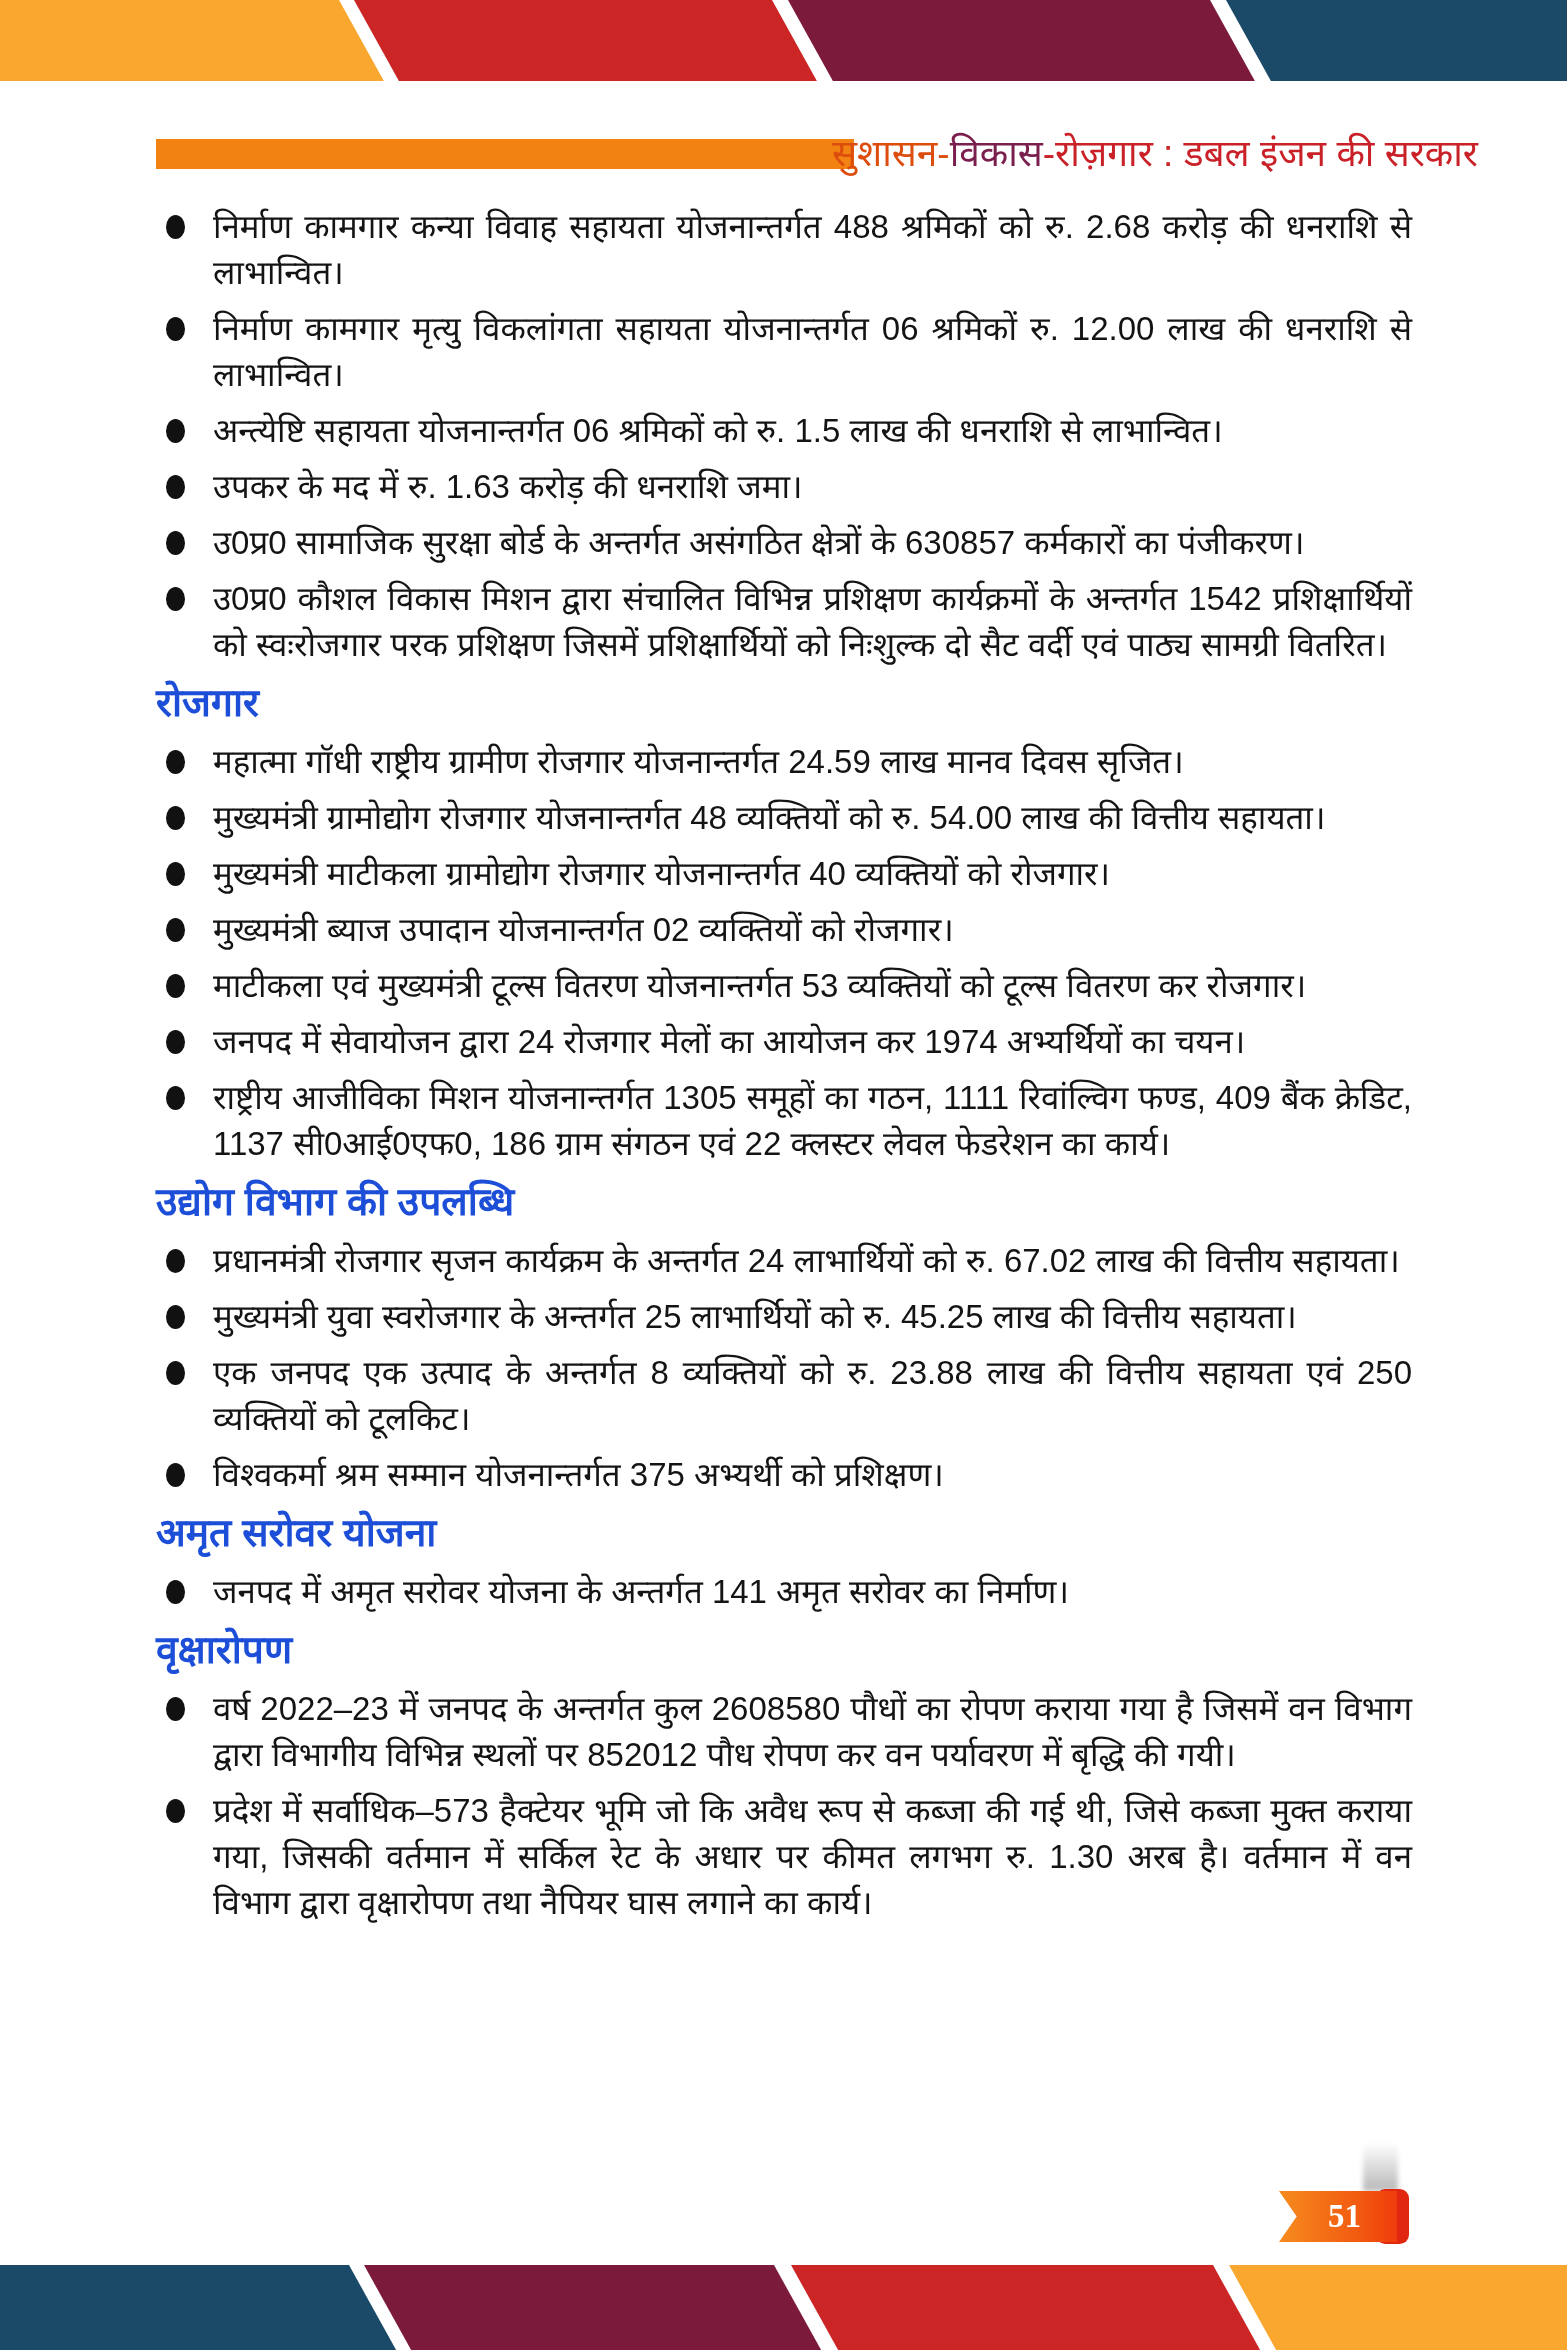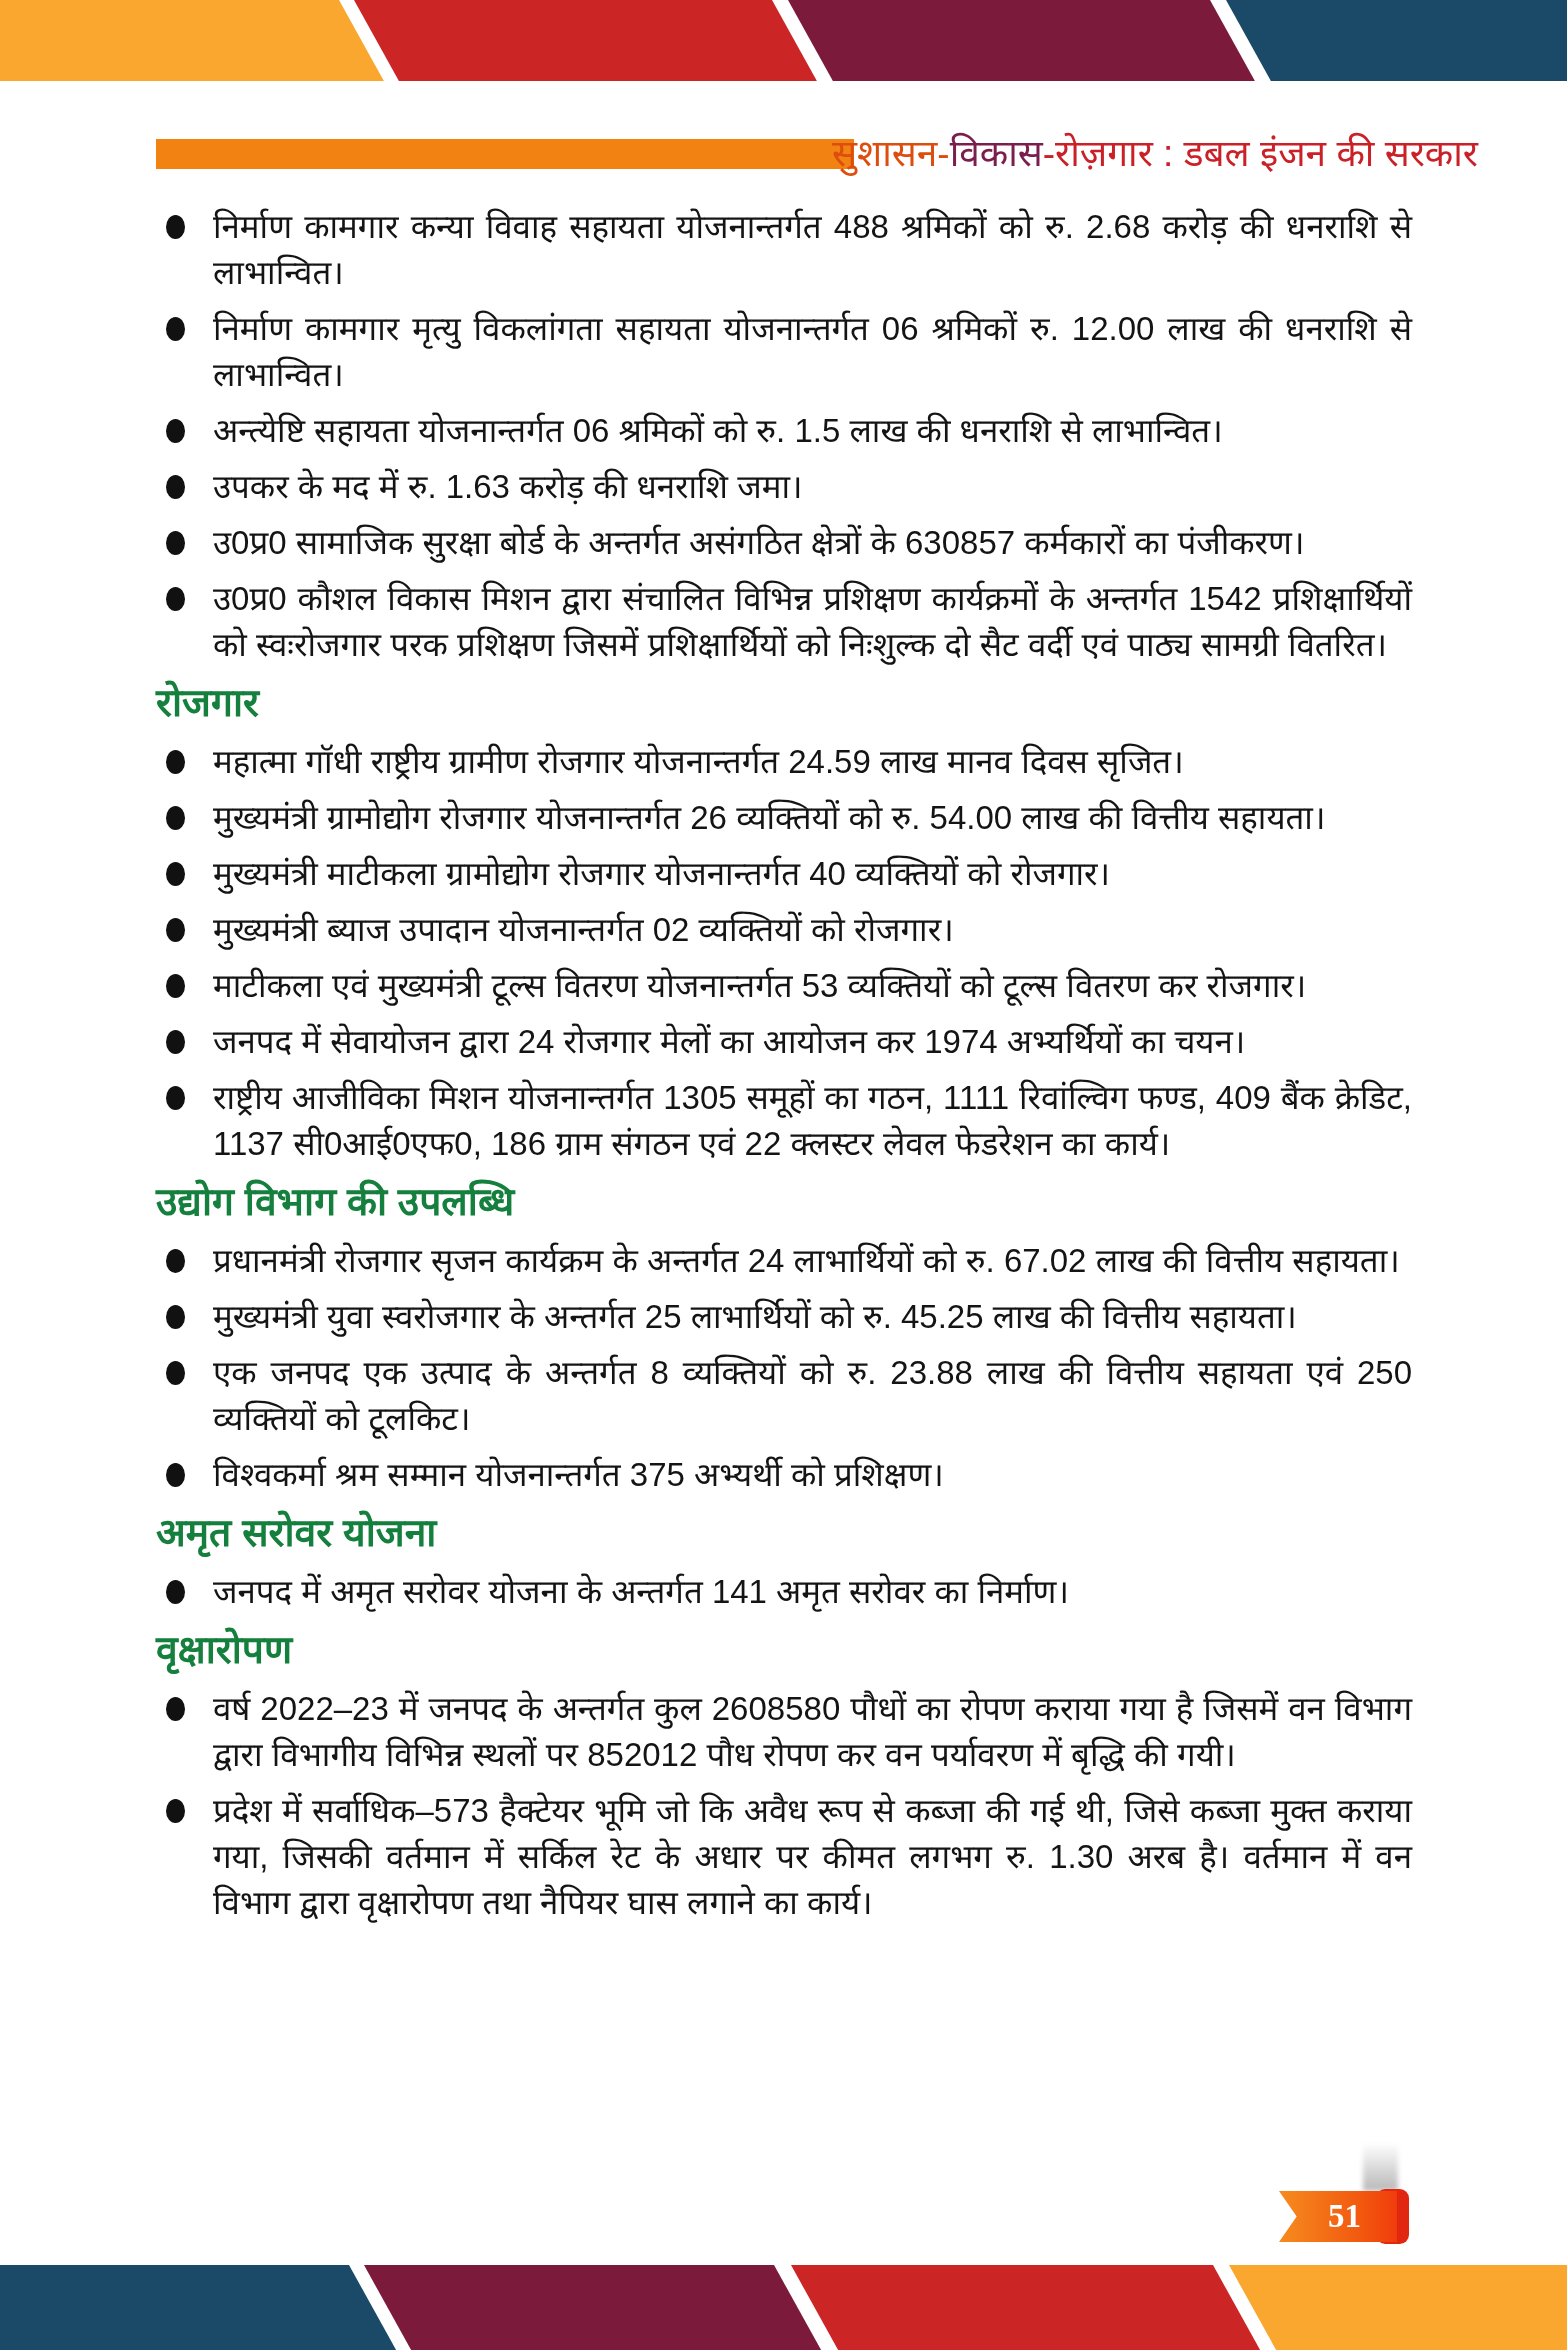--- a/index.html
+++ b/index.html
@@ -37,21 +37,21 @@
   ul.bullets li{
     display:flex;align-items:flex-start;margin:0 0 10px 0;
     font-size:33px;line-height:46px;
   }
   .dot{
     flex:0 0 auto;width:19px;height:24px;border-radius:50%;background:#111;
     margin:11px 0 0 5.5px;
   }
   .txt{display:block;flex:1 1 auto;margin-left:28.5px;text-align:justify;}
   h2.sec{
-    margin:7.3px 0 11px 0;font-size:39px;line-height:50px;font-weight:bold;color:#15803d;
+    margin:7.3px 0 11px 0;font-size:39px;line-height:50px;font-weight:bold;color:#1d4ed8;
   }
 
   
   .pageno-wrap{position:absolute;left:1279px;top:2191px;width:130px;height:53px;}
   .ribbon-curl{
     position:absolute;right:11px;top:-48px;width:35px;height:48px;
     background:linear-gradient(to top, rgba(0,0,0,0.28), rgba(0,0,0,0));
     filter:blur(2.8px);
   }
   .ribbon-fold{
@@ -114,21 +114,21 @@
     </ul>
 
     <h2 class="sec">रोजगार</h2>
     <ul class="bullets">
       <li>
           <span class="dot"></span>
           <span class="txt">महात्मा गॉधी राष्ट्रीय ग्रामीण रोजगार योजनान्तर्गत 24.59 लाख मानव दिवस सृजित।</span>
         </li>
       <li>
           <span class="dot"></span>
-          <span class="txt">मुख्यमंत्री ग्रामोद्योग रोजगार योजनान्तर्गत 26 व्यक्तियों को रु. 54.00 लाख की वित्तीय सहायता।</span>
+          <span class="txt">मुख्यमंत्री ग्रामोद्योग रोजगार योजनान्तर्गत 48 व्यक्तियों को रु. 54.00 लाख की वित्तीय सहायता।</span>
         </li>
       <li>
           <span class="dot"></span>
           <span class="txt">मुख्यमंत्री माटीकला ग्रामोद्योग रोजगार योजनान्तर्गत 40 व्यक्तियों को रोजगार।</span>
         </li>
       <li>
           <span class="dot"></span>
           <span class="txt">मुख्यमंत्री ब्याज उपादान योजनान्तर्गत 02 व्यक्तियों को रोजगार।</span>
         </li>
       <li>

